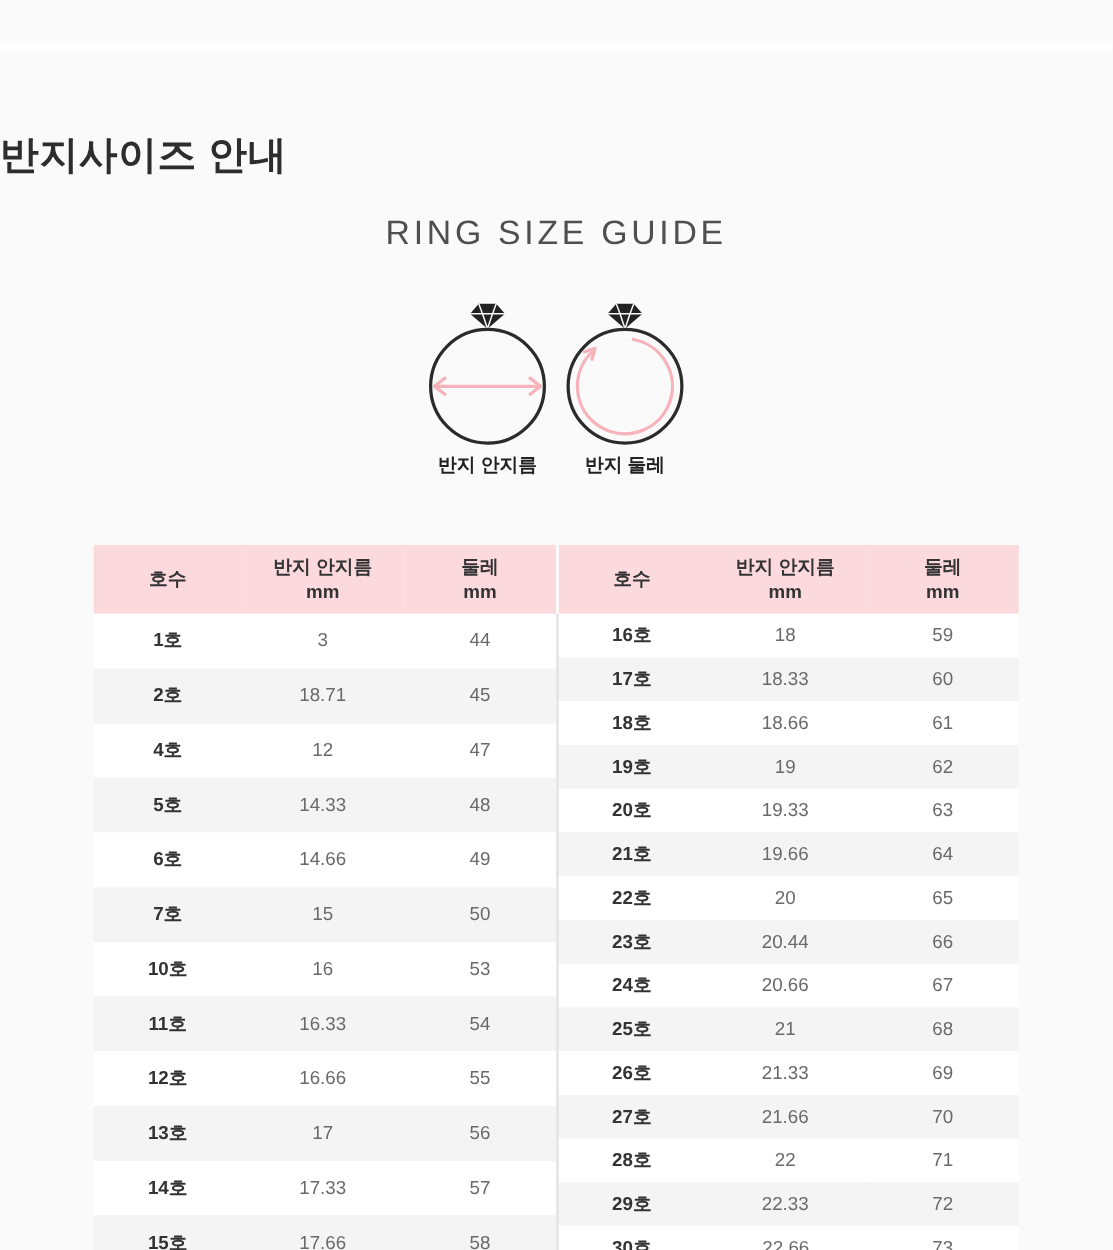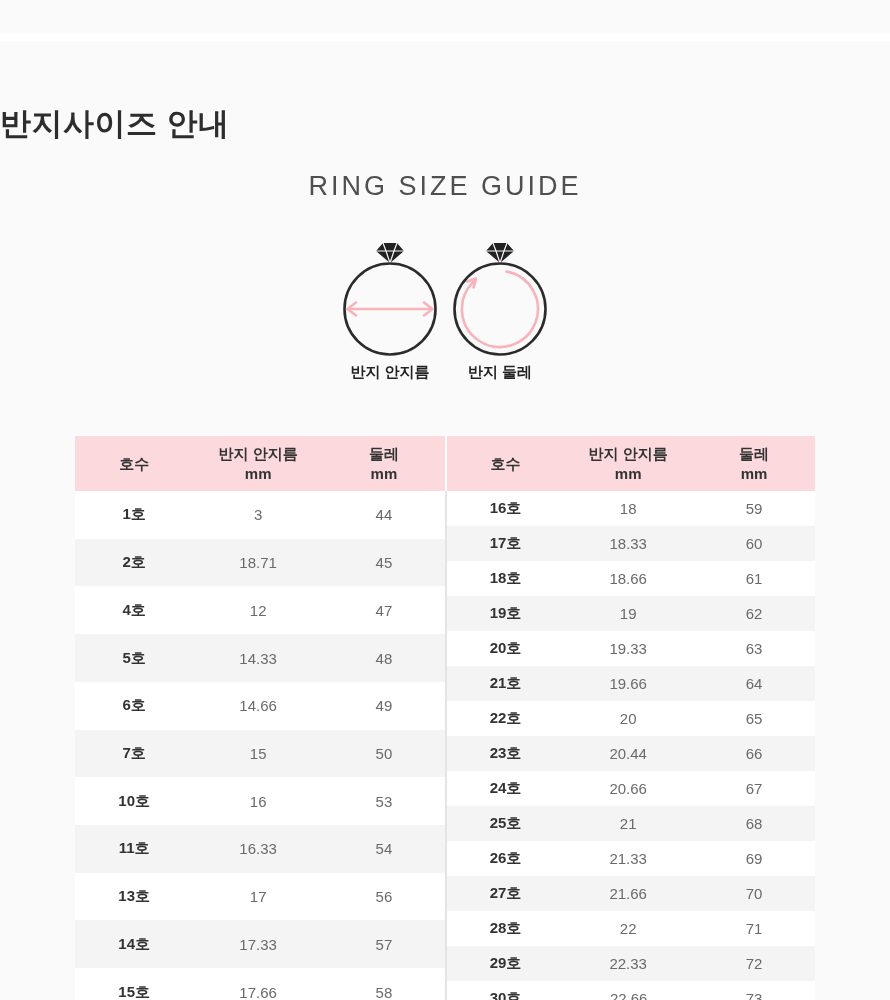--- a/index.html
+++ b/index.html
@@ -140,20 +140,25 @@
             <td>10호</td>
             <td>16</td>
             <td>53</td>
           </tr>
           <tr>
             <td>11호</td>
             <td>16.33</td>
             <td>54</td>
           </tr>
           <tr>
+            <td>12호</td>
+            <td>16.66</td>
+            <td>55</td>
+          </tr>
+          <tr>
             <td>13호</td>
             <td>17</td>
             <td>56</td>
           </tr>
           <tr>
             <td>14호</td>
             <td>17.33</td>
             <td>57</td>
           </tr>
           <tr>

